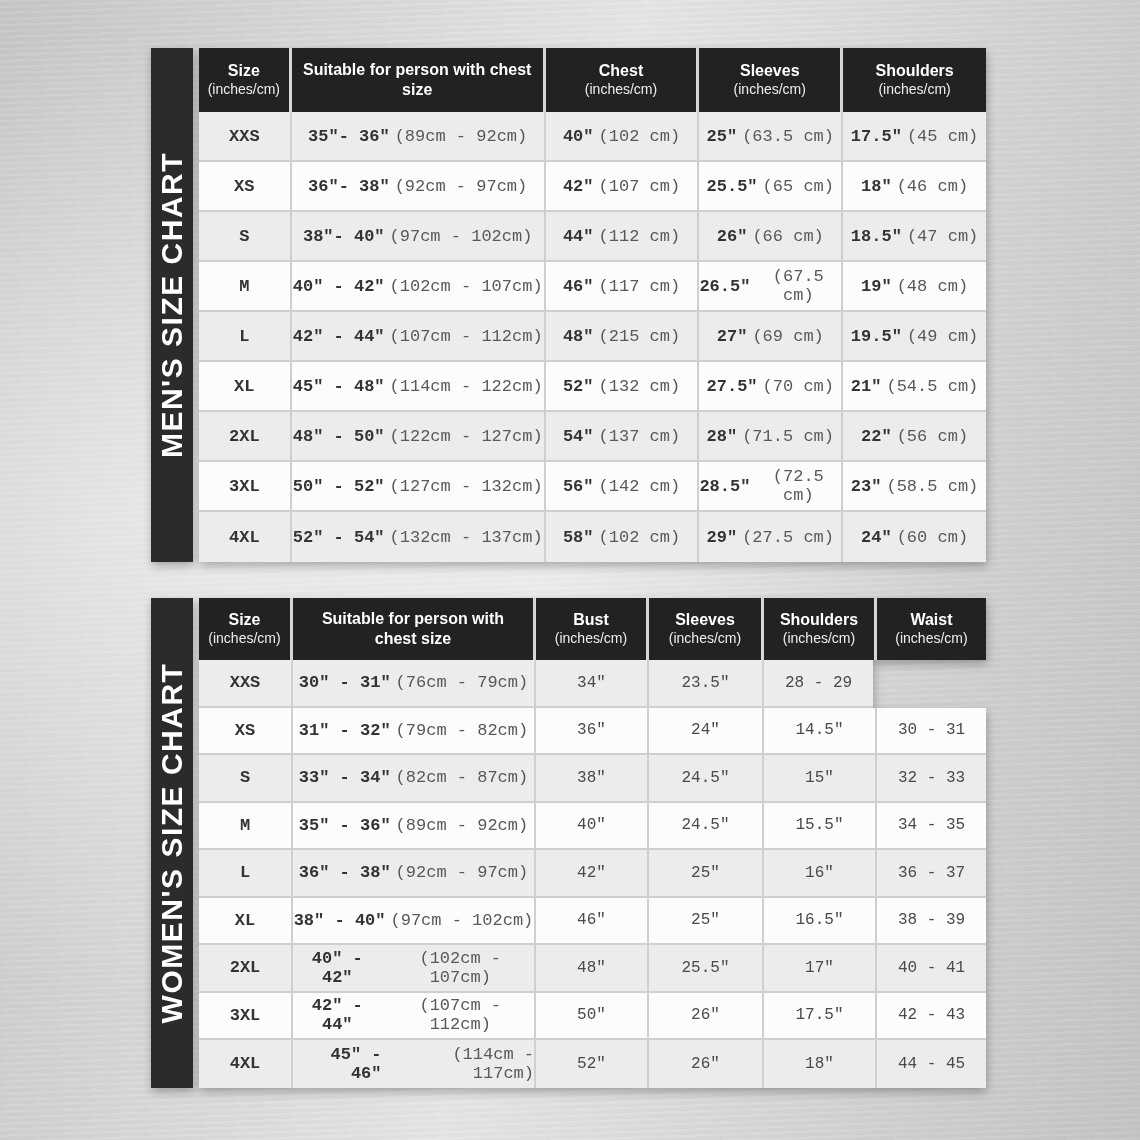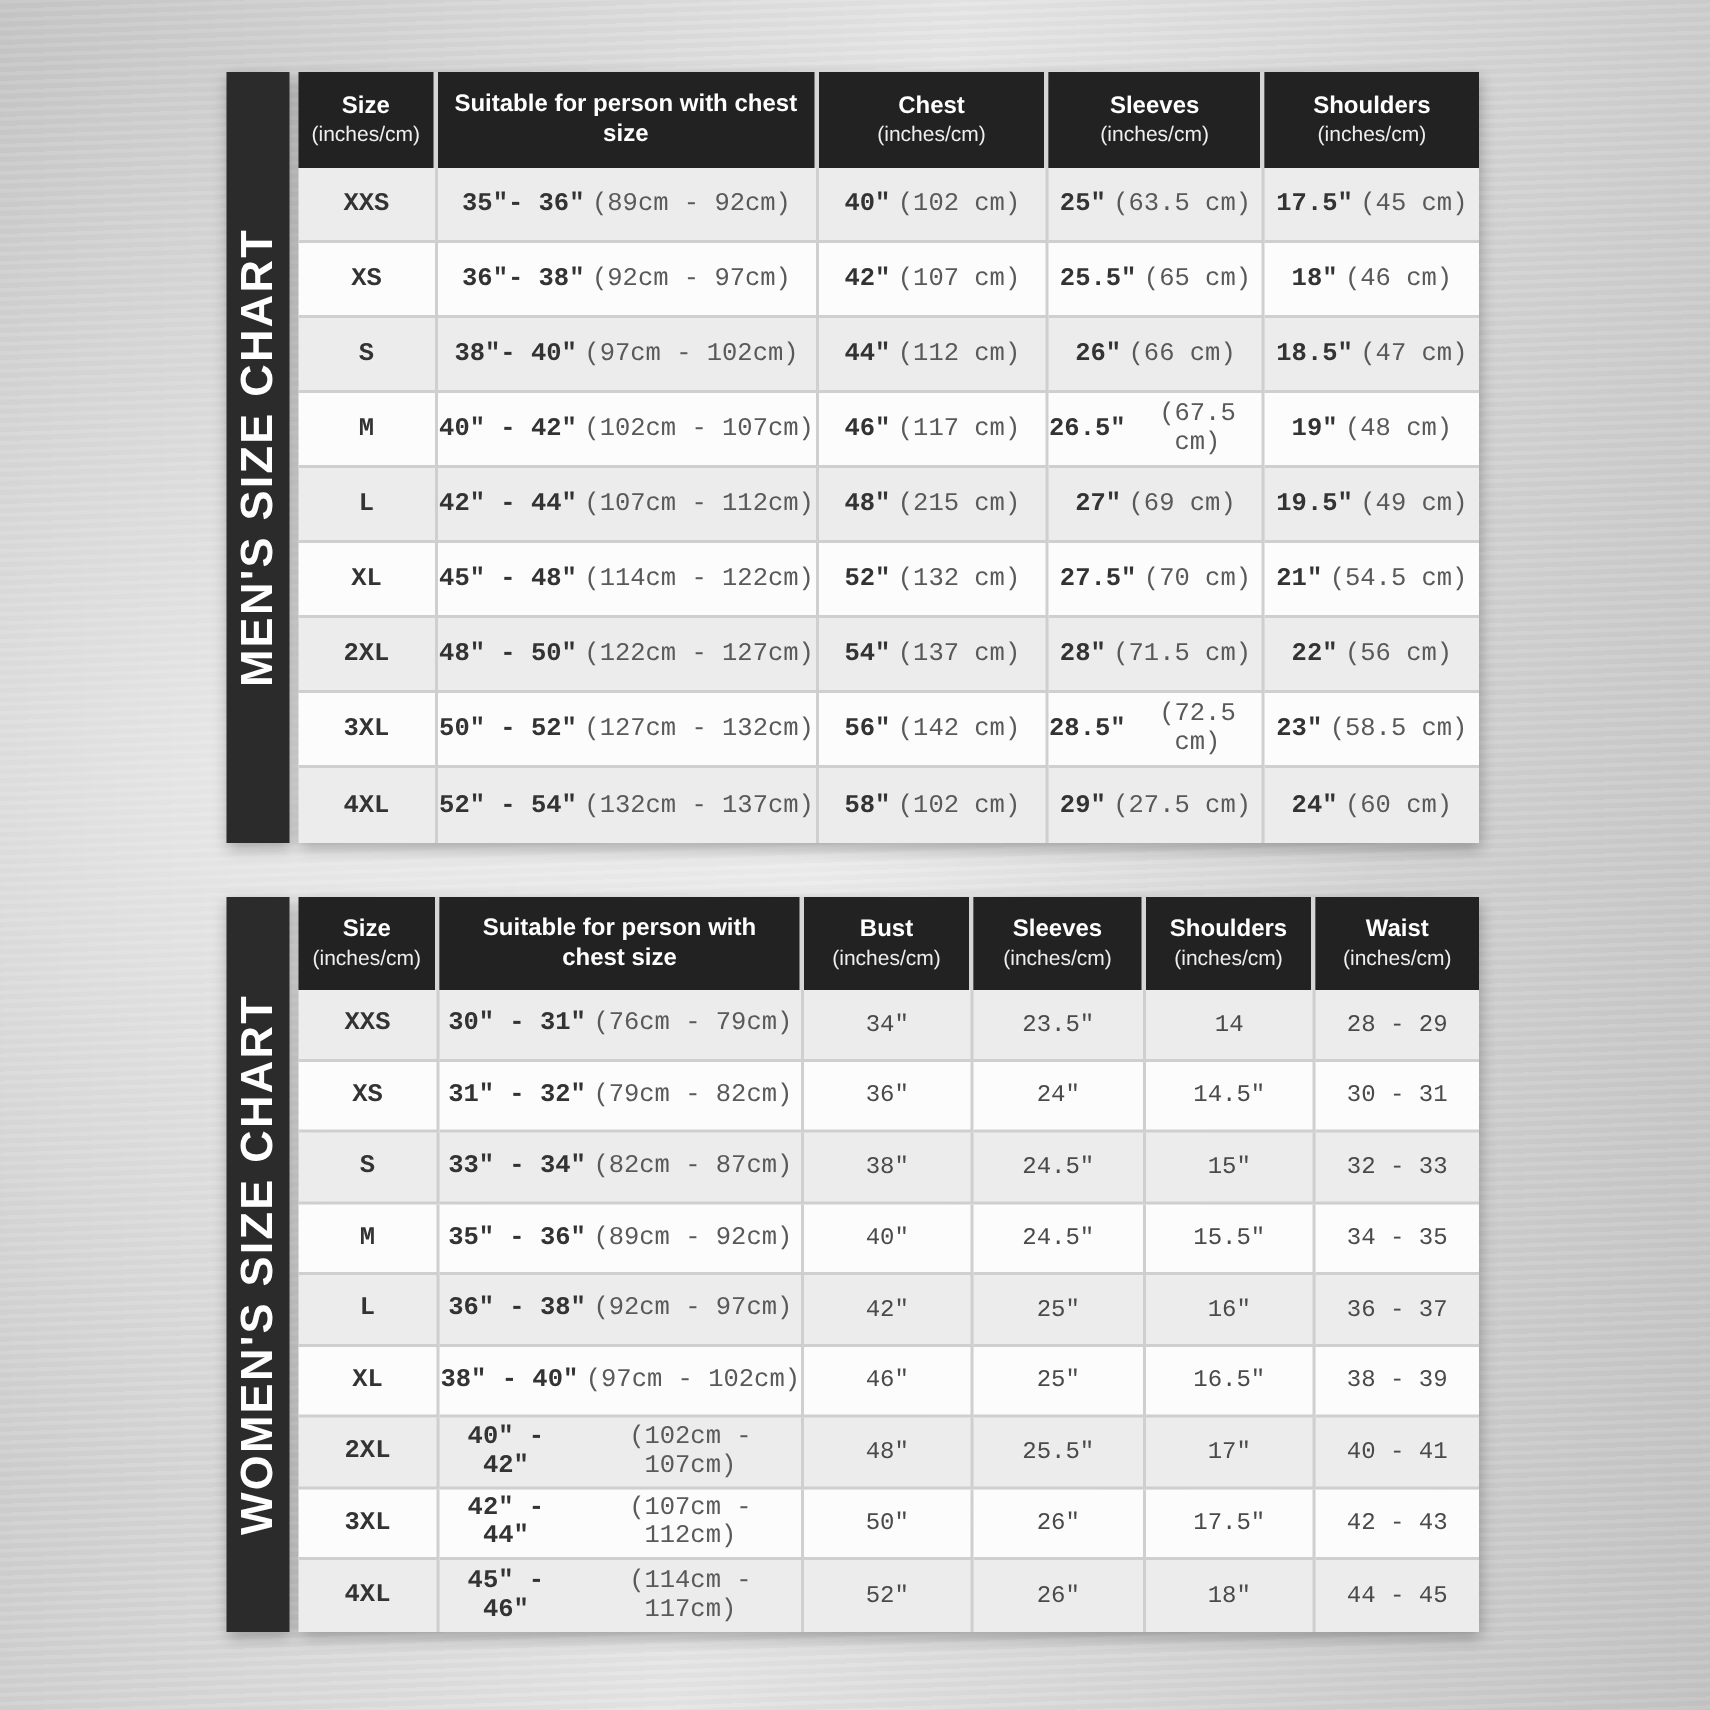--- a/index.html
+++ b/index.html
@@ -74,21 +74,21 @@
     border-right: 2px solid #cfcfcf;
     border-bottom: 2px solid #cfcfcf;
     display: flex;
     align-items: center;
     justify-content: center;
     text-align: center;
     font-size: 17px;
     color: #333333;
   }
   .td:last-child { border-right: none; }
-  .tbody .tr:last-of-type .td { border-bottom: none; }
+  .tbody .tr:last-of-type .td { border-bottom: none; text-align: right; }
   .mens .td { height: 50px; }
   .womens .td { height: 47.5px; }
 
   .b { font-weight: 700; color: #333333; }
   .r { font-weight: 400; color: #595959; margin-left: 5px; }
   .p { font-weight: 400; color: #4a4a4a; font-size: 16px; }
 
   
   .mens .th:nth-of-type(1), .mens .col1 { width: 94px; }
   .mens .th:nth-of-type(2), .mens .col2 { width: 258px; }
@@ -390,23 +390,20 @@
             <div class="td col2">
               <span class="b">30" - 31"</span>
               <span class="r">(76cm - 79cm)</span>
             </div>
             <div class="td col3">
               <span class="p">34"</span>
             </div>
             <div class="td col4">
               <span class="p">23.5"</span>
             </div>
-            <div class="td col5">
-              <span class="p">14</span>
-            </div>
             <div class="td col6">
               <span class="p">28 - 29</span>
             </div>
           </div>
 
           <div class="tr">
             <div class="td col1">
               <span class="b">XS</span>
             </div>
             <div class="td col2">

